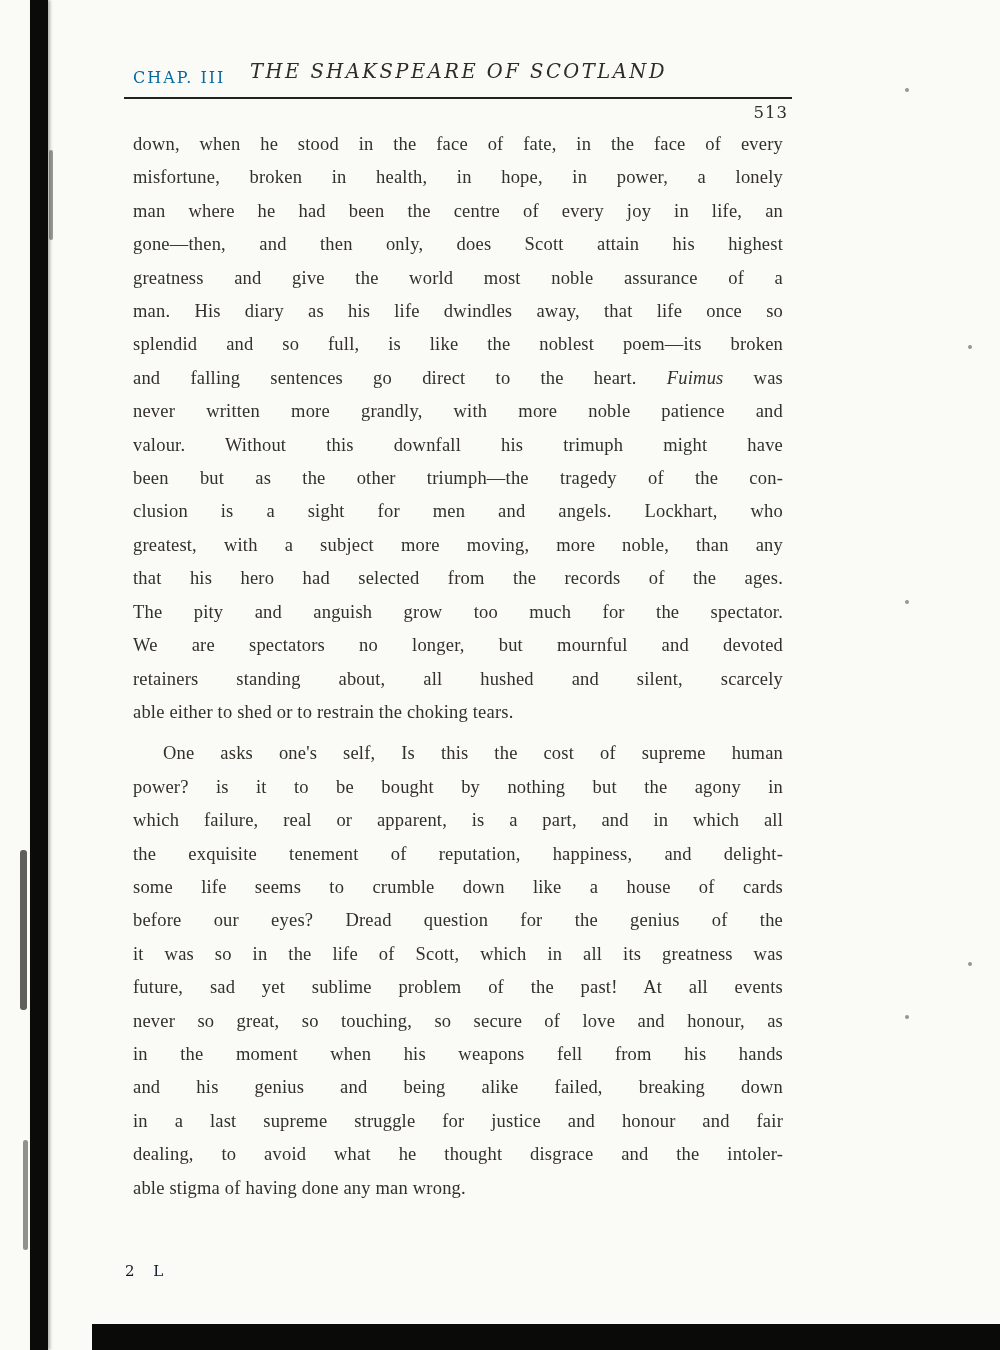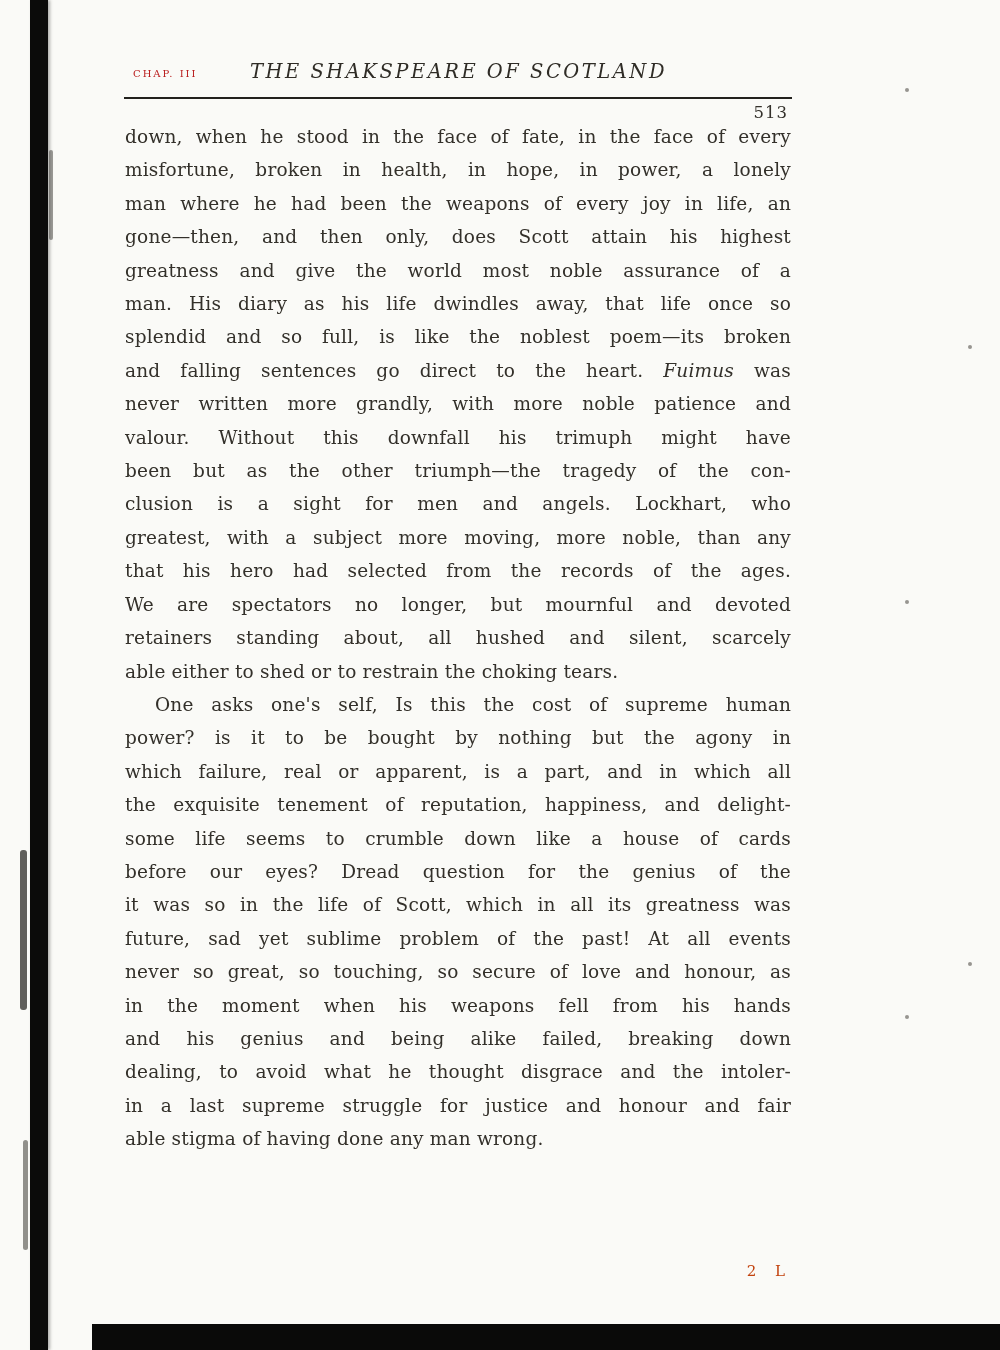--- a/index.html
+++ b/index.html
@@ -58,23 +58,23 @@
     position: absolute;
     top: 60px;
     left: 125px;
     width: 667px;
     height: 32px;
   }
   .chapter-label {
     position: absolute;
     left: 8px;
     top: 8px;
-    font-size: 10px;
+    font-size: 16px;
     letter-spacing: 2px;
-    color: #b91c1c;
+    color: #0369a1;
   }
   .running-title {
     position: absolute;
     left: 0;
     right: 0;
     top: 0;
     text-align: center;
     font-style: italic;
     font-weight: 400;
     font-size: 19.5px;
@@ -101,39 +101,39 @@
   
   .body-text {
     position: absolute;
     top: 120px;
     left: 125px;
     width: 666px;
     font-size: 18.5px;
     line-height: 33.4px;
     letter-spacing: 0.2px;
   }
-  .para { margin: 0; }
+  .para { margin: 8px; font-family: Liberation Serif, serif; }
   .line {
     text-align: justify;
     text-align-last: justify;
     text-justify: inter-word;
   }
   .para .line:last-child { text-align-last: left; }
   .para.indent .line:first-child { text-indent: 30px; }
 
   
   .signature {
     position: absolute;
     top: 1262px;
     left: 125px;
     width: 667px;
-    text-align: right;
+    text-align: left;
     font-size: 15px;
     letter-spacing: 7px;
-    color: #c2410c;
+    color: #0f172a;
   }
 </style>
 </head>
 <body>
 
 <div class="page">
 
   <div class="binding-bar"></div>
   <div class="smudge s1"></div>
   <div class="smudge s2"></div>
@@ -149,49 +149,50 @@
     <span class="chapter-label">CHAP. III</span>
     <span class="running-title">THE SHAKSPEARE OF SCOTLAND</span>
     <span class="page-number">513</span>
   </div>
   <div class="header-rule"></div>
 
   <div class="body-text">
       <div class="para">
         <div class="line">down, when he stood in the face of fate, in the face of every</div>
         <div class="line">misfortune, broken in health, in hope, in power, a lonely</div>
-        <div class="line">man where he had been the weapons of every joy in life, an</div>
+        <div class="line">man where he had been the centre of every joy in life, an</div>
         <div class="line">gone—then, and then only, does Scott attain his highest</div>
         <div class="line">greatness and give the world most noble assurance of a</div>
         <div class="line">man. His diary as his life dwindles away, that life once so</div>
         <div class="line">splendid and so full, is like the noblest poem—its broken</div>
         <div class="line">and falling sentences go direct to the heart. <i>Fuimus</i> was</div>
         <div class="line">never written more grandly, with more noble patience and</div>
         <div class="line">valour. Without this downfall his trimuph might have</div>
         <div class="line">been but as the other triumph—the tragedy of the con-</div>
         <div class="line">clusion is a sight for men and angels. Lockhart, who</div>
         <div class="line">greatest, with a subject more moving, more noble, than any</div>
         <div class="line">that his hero had selected from the records of the ages.</div>
+        <div class="line">The pity and anguish grow too much for the spectator.</div>
         <div class="line">We are spectators no longer, but mournful and devoted</div>
         <div class="line">retainers standing about, all hushed and silent, scarcely</div>
         <div class="line">able either to shed or to restrain the choking tears.</div>
       </div>
       <div class="para indent">
         <div class="line">One asks one's self, Is this the cost of supreme human</div>
         <div class="line">power? is it to be bought by nothing but the agony in</div>
         <div class="line">which failure, real or apparent, is a part, and in which all</div>
         <div class="line">the exquisite tenement of reputation, happiness, and delight-</div>
         <div class="line">some life seems to crumble down like a house of cards</div>
         <div class="line">before our eyes? Dread question for the genius of the</div>
         <div class="line">it was so in the life of Scott, which in all its greatness was</div>
         <div class="line">future, sad yet sublime problem of the past! At all events</div>
         <div class="line">never so great, so touching, so secure of love and honour, as</div>
         <div class="line">in the moment when his weapons fell from his hands</div>
         <div class="line">and his genius and being alike failed, breaking down</div>
+        <div class="line">in a last supreme struggle for justice and honour and fair</div>
         <div class="line">dealing, to avoid what he thought disgrace and the intoler-</div>
-        <div class="line">in a last supreme struggle for justice and honour and fair</div>
         <div class="line">able stigma of having done any man wrong.</div>
       </div>
     </div>
 
   <div class="signature">2 L</div>
 
 </div>
 
 </body></html>

